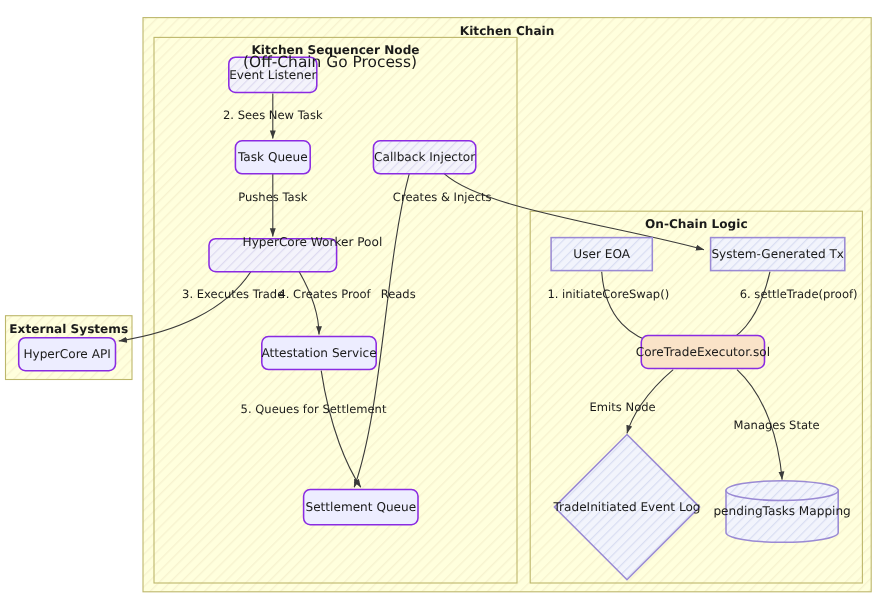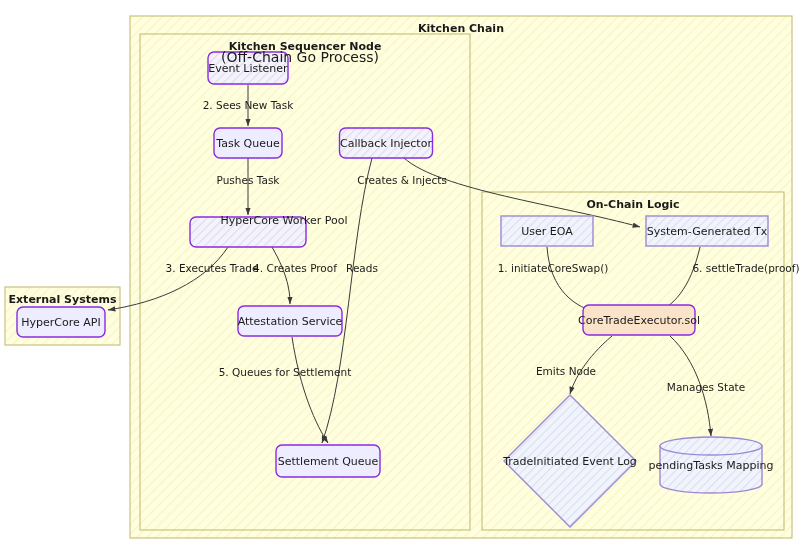--- a/index.html
+++ b/index.html
@@ -91,21 +91,21 @@
       <div class="lbl ctr cluster-title" style="left: 62.5px; top: 299px;">External Systems</div>
       <div class="lbl ctr sub-title" style="left: 300px; top: 57px;">(Off-Chain Go Process)</div>
       <div class="lbl ctr edge-text" style="left: 248px; top: 105px;">2. Sees New Task</div>
       <div class="lbl ctr edge-text" style="left: 248px; top: 180px;">Pushes Task</div>
       <div class="lbl ctr edge-text" style="left: 212px; top: 268px; text-align: right;">3. Executes Trade</div>
       <div class="lbl ctr edge-text" style="left: 295px; top: 268px;">4. Creates Proof</div>
       <div class="lbl ctr edge-text" style="left: 362px; top: 268px;">Reads</div>
       <div class="lbl ctr edge-text" style="left: 402px; top: 180px;">Creates &amp; Injects</div>
       <div class="lbl ctr edge-text" style="left: 285px; top: 372px;">5. Queues for Settlement</div>
       <div class="lbl ctr edge-text" style="left: 553px; top: 268px;">1. initiateCoreSwap()</div>
-      <div class="lbl ctr edge-text" style="left: 746px; top: 268px;">6. settleTrade(proof)</div>
+      <div class="lbl ctr edge-text" style="left: 726px; top: 268px;">6. settleTrade(proof)</div>
       <div class="lbl ctr edge-text" style="left: 566px; top: 371px;">Emits Node</div>
       <div class="lbl ctr edge-text" style="left: 706px; top: 371px; margin-top: 16px;">Manages State</div>
       <div class="lbl ctr node-text" style="left: 248px; top: 68px;">Event Listener</div>
       <div class="lbl ctr node-text" style="left: 248px; top: 143px;">Task Queue</div>
       <div class="lbl ctr node-text" style="left: 386px; top: 143px;">Callback Injector</div>
       <div class="lbl ctr node-text" style="left: 248px; top: 220px; margin-left: 36px;">HyperCore Worker Pool</div>
       <div class="lbl ctr node-text" style="left: 290px; top: 321px;">Attestation Service</div>
       <div class="lbl ctr node-text" style="left: 328px; top: 461px;">Settlement Queue</div>
       <div class="lbl ctr node-text" style="left: 61px; top: 322px;">HyperCore API</div>
       <div class="lbl ctr node-text" style="left: 547px; top: 231px;">User EOA</div>

